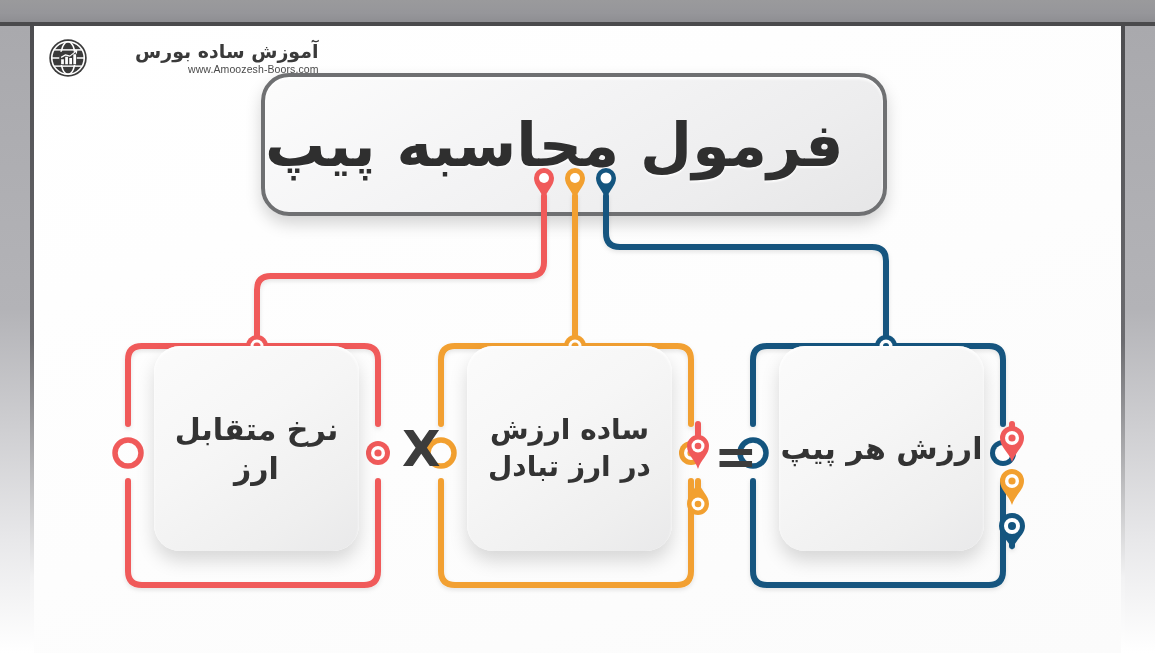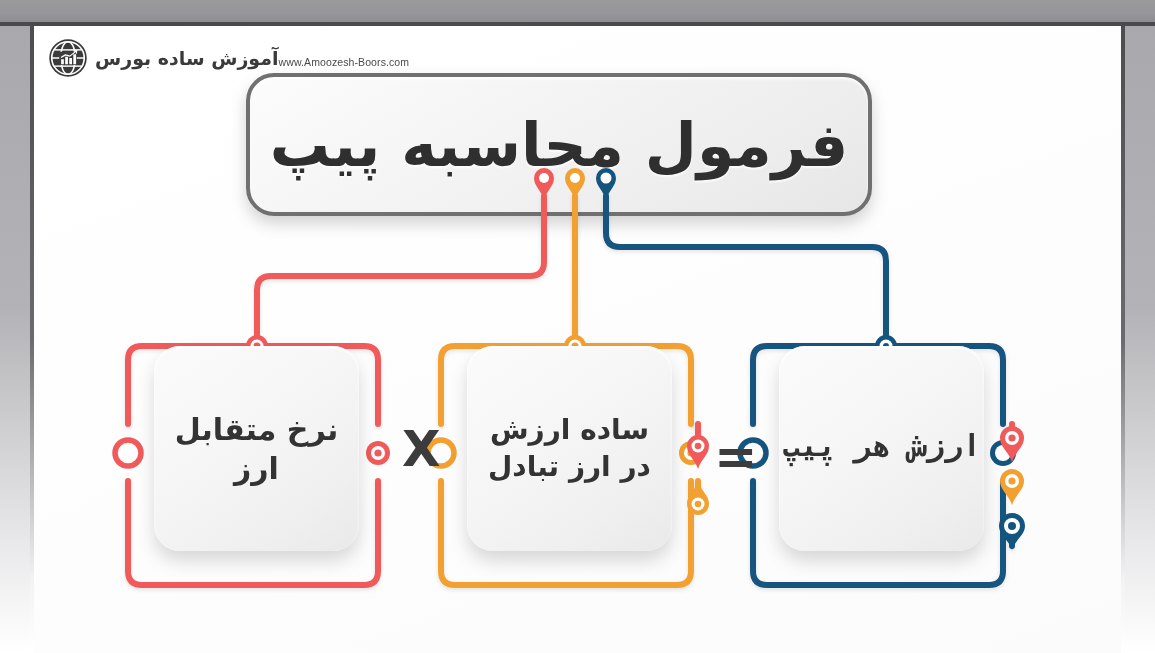--- a/index.html
+++ b/index.html
@@ -24,53 +24,53 @@
   #band-right-line{left:1121px;top:26px;width:4px;height:627px;
     background:linear-gradient(180deg,#4d4d50 0%,#6b6b6f 50%,#f2f2f3 88%,#ffffff 100%);}
 
   
   #canvas{position:absolute;left:34px;top:26px;width:1087px;height:627px;
     background:linear-gradient(160deg,#ffffff 0%,#fdfdfd 55%,#fbfbfb 100%);}
 
   
   #logo{position:absolute;left:14px;top:12px;display:flex;align-items:center;gap:7px;}
   #logo-mark{width:40px;height:40px;flex:0 0 auto;}
-  #logo-text{display:flex;flex-direction:row;align-items:flex-end;line-height:1;}
+  #logo-text{display:flex;flex-direction:column;align-items:flex-end;line-height:1;margin-left:40px;}
   #logo-title{font-size:19px;font-weight:bold;color:#3a3a3a;direction:rtl;
     letter-spacing:-.5px;font-family:"DejaVu Sans",sans-serif;}
   #logo-url{font-size:10.5px;color:#4a4a4a;margin-top:3px;letter-spacing:.1px;
     font-family:Liberation Sans, sans-serif;}
 
   
-  #title-plaque{position:absolute;left:212px;top:47px;width:618px;height:135px;
+  #title-plaque{position:absolute;left:227px;top:47px;width:618px;height:135px;
     border-radius:28px;border:4px solid #6f7072;
     background:linear-gradient(150deg,#fcfcfc 0%,#f4f4f5 40%,#ededee 75%,#e6e6e7 100%);
     box-shadow:0 8px 16px rgba(0,0,0,.17), inset 0 2px 3px rgba(255,255,255,.95);
-    display:flex;align-items:center;justify-content:center;}
+    display:flex;align-items:center;}
   #title-text{direction:rtl;font-size:60px;font-weight:bold;color:#2f2f2f;
     letter-spacing:-1px;white-space:nowrap;
     text-shadow:0 2px 2px rgba(255,255,255,.8);
     font-family:"DejaVu Sans",sans-serif;}
 
   
   #wires{position:absolute;left:0;top:0;width:1087px;height:627px;overflow:visible;}
 
   
   .node-box{position:absolute;border-radius:26px;
     background:linear-gradient(145deg,#fbfbfb 0%,#f6f6f6 42%,#efefef 78%,#e9e9ea 100%);
     box-shadow:0 10px 18px rgba(0,0,0,.15), inset 0 2px 3px rgba(255,255,255,.9);
     display:flex;align-items:center;justify-content:center;text-align:center;}
   .node-label{direction:rtl;color:#333333;font-weight:bold;line-height:1.3;
     font-family:"DejaVu Sans",sans-serif;}
   #box-1{left:120px;top:33px;width:205px;height:205px;}
   #box-2{left:433px;top:33px;width:205px;height:205px;}
   #box-3{left:745px;top:33px;width:205px;height:205px;}
   #box-1 .node-label{font-size:30px;}
   #box-2 .node-label{font-size:28px;}
-  #box-3 .node-label{font-size:30px;font-family:Liberation Mono, monospace;}
+  #box-3 .node-label{font-size:30px;}
   #boxes-layer{position:absolute;left:0;top:287px;width:1087px;height:300px;}
 
   
   .operator{position:absolute;color:#3c3c3c;font-weight:bold;
     font-family:"DejaVu Sans",sans-serif;}
   #op-mult{left:368px;top:394px;font-size:50px;letter-spacing:-2px;}
   #op-eq{left:680px;top:400px;font-size:52px;}
 </style>
 </head>
 <body>

